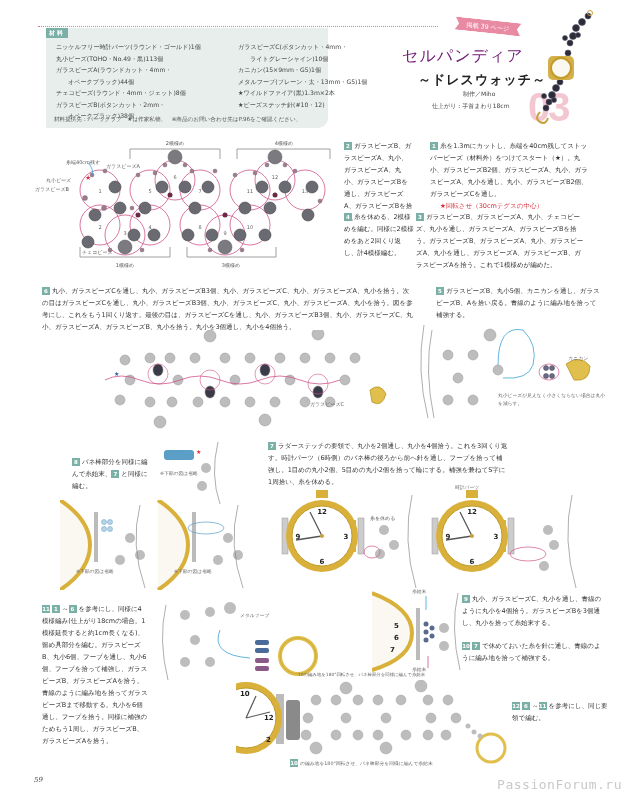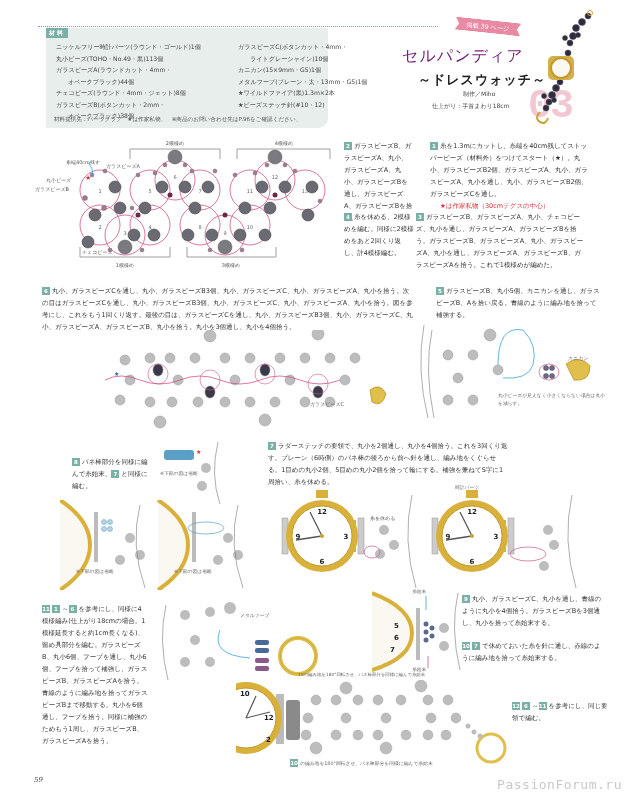--- a/index.html
+++ b/index.html
@@ -16,21 +16,21 @@
   .mat-col .item { white-space: nowrap; }
   .mat-col .indent { padding-left: 12px; }
   .mat-note { left: 54px; top: 115px; font-size: 5.6px; color: #555; white-space: nowrap; }
 
   
   .page-badge { left: 455px; top: 20px; width: 66px; height: 13px; background: #e98aa3; color: #fff; font-size: 6.2px; line-height: 13px; text-align: center; transform: rotate(6deg); clip-path: polygon(0 0, 100% 0, 94% 50%, 100% 100%, 0 100%, 6% 50%); }
   .title { left: 402px; top: 44px; font-size: 16px; font-weight: normal; color: #701a75; letter-spacing: 1px; white-space: nowrap; }
   .subtitle { left: 418px; top: 70px; font-size: 13px; font-weight: bold; color: #222; letter-spacing: 1px; white-space: nowrap; }
   .author { left: 463px; top: 89px; font-size: 6px; color: #444; white-space: nowrap; }
   .finish { left: 432px; top: 101px; font-size: 6px; color: #444; white-space: nowrap; }
-  .big-num { left: 528px; top: 76px; font-size: 40px; font-weight: bold; color: #f3c7d2; font-family: Liberation Mono, monospace; letter-spacing: -2px; }
+  .big-num { left: 528px; top: 76px; font-size: 40px; font-weight: bold; color: #f3c7d2; font-family: Liberation Sans, sans-serif; letter-spacing: -2px; }
 
   
   .step { font-size: 6.5px; line-height: 12px; color: #333; }
   .num { display: inline-block; width: 8px; height: 8px; background: #7bb0a6; color: #fff; font-size: 5.5px; line-height: 8px; text-align: center; font-weight: bold; margin-right: 2px; vertical-align: 0px; }
   .red { color: #d6323c; }
 
   
   .diagram svg { display: block; }
   .lbl { font-size: 5px; fill: #555; }
   .caption { font-size: 4.8px; color: #666; white-space: nowrap; }
@@ -210,21 +210,21 @@
       <text x="275" y="58">13</text>
     </g>
   </svg>
 </div>
 
 <div class="abs step" style="left:344px; top:140px; width:70px;">
   <span class="num">2</span><span>ガラスビーズB、ガラスビーズA、丸小、ガラスビーズA、丸小、ガラスビーズBを通し、ガラスビーズA、ガラスビーズBを拾う。</span>
 </div>
 <div class="abs step" style="left:430px; top:140px; width:160px;">
   <span class="num">1</span><span>糸を1.3mにカットし、糸端を40cm残してストッパービーズ（材料外）をつけてスタート（★）。丸小、ガラスビーズB2個、ガラスビーズA、丸小、ガラスビーズA、丸小を通し、丸小、ガラスビーズB2個、ガラスビーズCを通し。</span>
-  <div class="red" style="padding-left:10px;">★は作家私物（30cmテグスの中心）</div>
+  <div class="red" style="padding-left:10px;">★回転させ（30cmテグスの中心）</div>
 </div>
 <div class="abs step" style="left:344px; top:211px; width:70px;">
   <span class="num">4</span><span>糸を休める、2模様めを編む。同様に2模様めをあと2回くり返し、計4模様編む。</span>
 </div>
 <div class="abs step" style="left:416px; top:211px; width:170px;">
   <span class="num">3</span><span>ガラスビーズB、ガラスビーズA、丸小、チェコビーズ、丸小を通し、ガラスビーズA、ガラスビーズBを拾う。ガラスビーズB、ガラスビーズA、丸小、ガラスビーズA、丸小を通し、ガラスビーズA、ガラスビーズB、ガラスビーズAを拾う。これで1模様めが編めた。</span>
 </div>
 
 <div class="abs step" style="left:42px; top:285px; width:372px;">
   <span class="num">6</span><span>丸小、ガラスビーズCを通し、丸小、ガラスビーズB3個、丸小、ガラスビーズC、丸小、ガラスビーズA、丸小を拾う。次の目はガラスビーズCを通し、丸小、ガラスビーズB3個、丸小、ガラスビーズC、丸小、ガラスビーズA、丸小を拾う。図を参考にし、これをもう1回くり返す。最後の目は、ガラスビーズCを通し、丸小、ガラスビーズB3個、丸小、ガラスビーズC、丸小、ガラスビーズA、ガラスビーズB、丸小を拾う。丸小を3個通し、丸小を4個拾う。</span>
@@ -358,21 +358,21 @@
         <circle cx="46" cy="28" r="5"></circle>
         <circle cx="42" cy="46" r="5"></circle>
       </g>
     <text x="36" y="14" fill="#d6323c" font-size="6">★</text>
     <path d="M58 2 Q50 35 60 64" stroke="#777" fill="none" stroke-width="0.6"></path>
   </svg>
   <div class="abs caption" style="left:0px; top:30px; width:40px; white-space:normal;">※下部の図は省略</div>
 </div>
 
 <div class="abs step" style="left:268px; top:440px; width:240px;">
-  <span class="num">7</span><span>ラダーステッチの要領で、丸小を2個通し、丸小を4個拾う。これを3回くり返す。プレーン（6時側）のバネ棒の後ろから前へ針を通し、編み地をくぐらせる。1目めの丸小2個、5目めの丸小2個を拾って輪にする。補強を兼ねてS字に1周拾い、糸を休める。</span>
+  <span class="num">7</span><span>ラダーステッチの要領で、丸小を2個通し、丸小を4個拾う。これを3回くり返す。時計パーツ（6時側）のバネ棒の後ろから前へ針を通し、フープを拾って補強し。1目めの丸小2個、5目めの丸小2個を拾って輪にする。補強を兼ねてS字に1周拾い、糸を休める。</span>
 </div>
 
 <div class="abs diagram" style="left:280px; top:490px; width:330px; height:100px;">
   <svg width="330" height="100" viewBox="0 0 330 100">
     <g>
       <rect x="2" y="28" width="6" height="36" fill="#ccc" stroke="#999" stroke-width="0.5"></rect>
       <rect x="78" y="28" width="6" height="36" fill="#ccc" stroke="#999" stroke-width="0.5"></rect>
       <rect x="10" y="30" width="66" height="4" fill="#d9b13a"></rect>
       <rect x="10" y="58" width="66" height="4" fill="#d9b13a"></rect>
       <rect x="36" y="0" width="12" height="8" fill="#d9b13a"></rect>
@@ -483,21 +483,21 @@
     <path d="M56 80 L56 68" stroke="#d0548a" stroke-width="0.8"></path>
   </svg>
   <div class="abs caption" style="left:40px; top:0px;">糸始末</div>
   <div class="abs caption" style="left:40px; top:78px;">糸始末</div>
 </div>
 
 <div class="abs step" style="left:462px; top:593px; width:140px;">
   <span class="num">9</span><span>丸小、ガラスビーズC、丸小を通し、青線のように丸小を4個拾う。ガラスビーズBを3個通し、丸小を拾って糸始末する。</span>
 </div>
 <div class="abs step" style="left:462px; top:640px; width:140px;">
-  <span class="num">10</span><span class="num">7</span><span>で休めておいた糸を針に通し、赤線のように編み地を拾って糸始末する。</span>
+  <span class="num">10</span><span class="num">7</span><span>で休めておいた糸を針に通し、青線のように編み地を拾って補強する。</span>
 </div>
 
 <div class="abs diagram" style="left:236px; top:680px; width:300px; height:85px;">
   <svg width="300" height="85" viewBox="0 0 300 85">
     <rect x="40" y="14" width="8" height="50" fill="#bbb"></rect>
     <circle cx="10" cy="38" r="36" fill="#d9b13a"></circle>
     <circle cx="10" cy="38" r="30" fill="#ffffff" stroke="#bf9a2a" stroke-width="1"></circle>
     <line x1="10" y1="38" x2="20" y2="16" stroke="#555" stroke-width="1.2"></line>
     <line x1="10" y1="38" x2="34" y2="32" stroke="#555" stroke-width="1.2"></line>
     <g font-size="7" font-weight="bold" fill="#222">

